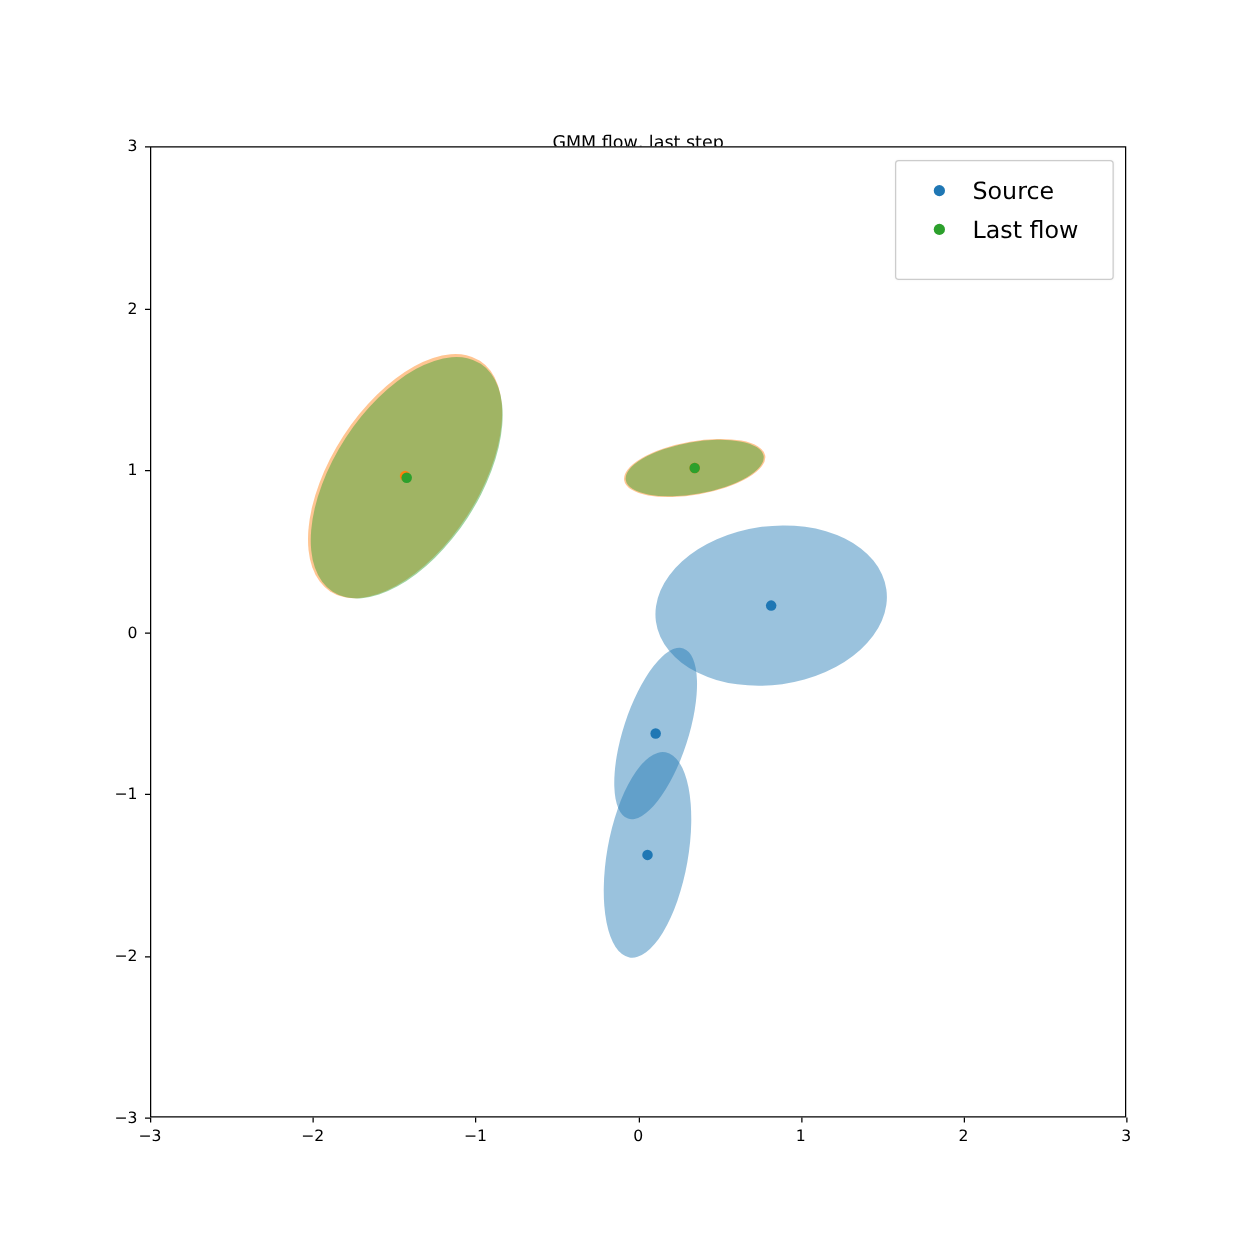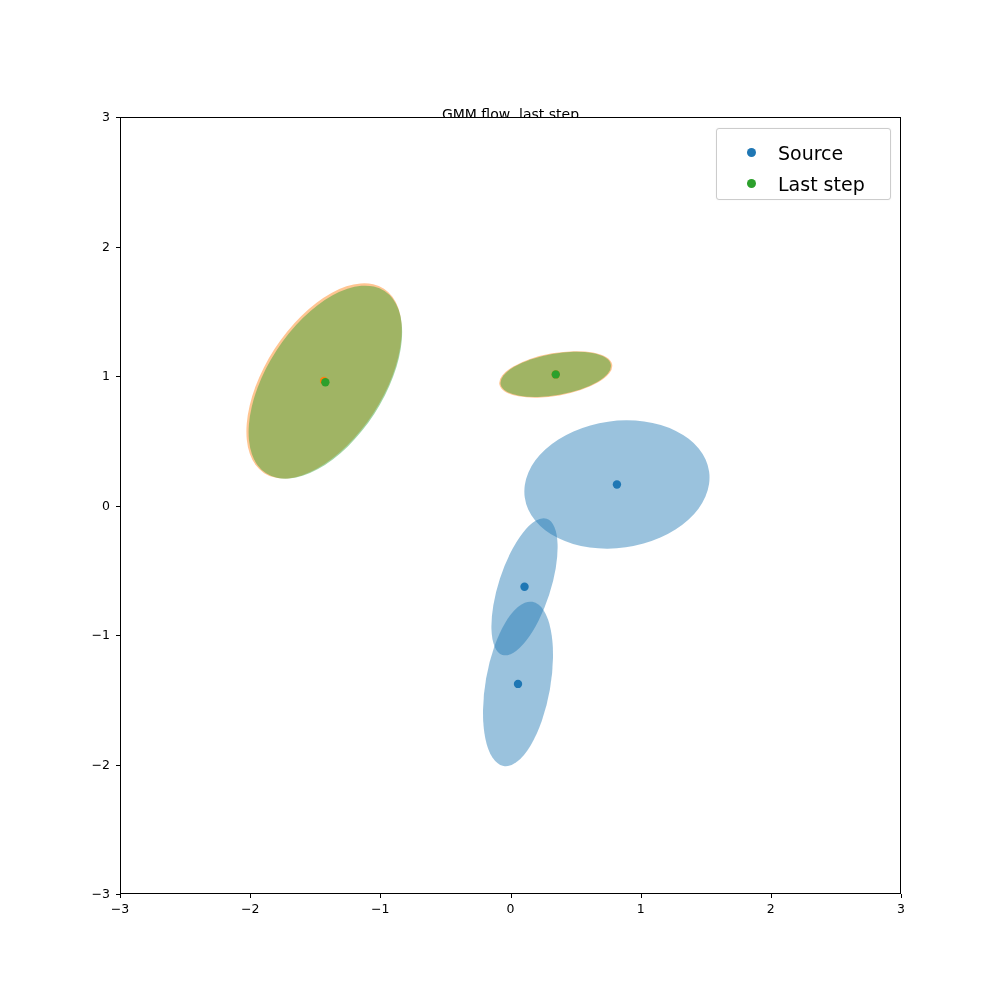--- a/index.html
+++ b/index.html
@@ -70,21 +70,21 @@
     position: absolute;
     width: 4px;
     height: 1px;
     background: #000000;
   }
   #legend-box {
     position: absolute;
     left: 716px;
     top: 128px;
     width: 175px;
-    padding: 8px 10px 0 10px;
+    padding: 8px 10px 24px 10px;
     background: #ffffff;
     border: 1px solid #cccccc;
     border-radius: 3px;
     box-sizing: border-box;
     box-shadow: 0 0 2px rgba(0,0,0,0.06);
   }
   .legend-row {
     display: flex;
     align-items: center;
     height: 31px;
@@ -162,17 +162,17 @@
       <div class="tick-label-y" style="left: 70px; top: 117px;">3</div>
     </div>
 
   <div id="legend-box">
       <div class="legend-row">
         <span class="legend-swatch" style="background: rgb(31, 119, 180);"></span>
         <span class="legend-label">Source</span>
       </div>
       <div class="legend-row">
         <span class="legend-swatch" style="background: rgb(44, 160, 44);"></span>
-        <span class="legend-label">Last step</span>
+        <span class="legend-label">Last flow</span>
       </div>
     </div>
 
 </div>
 
 </body></html>

